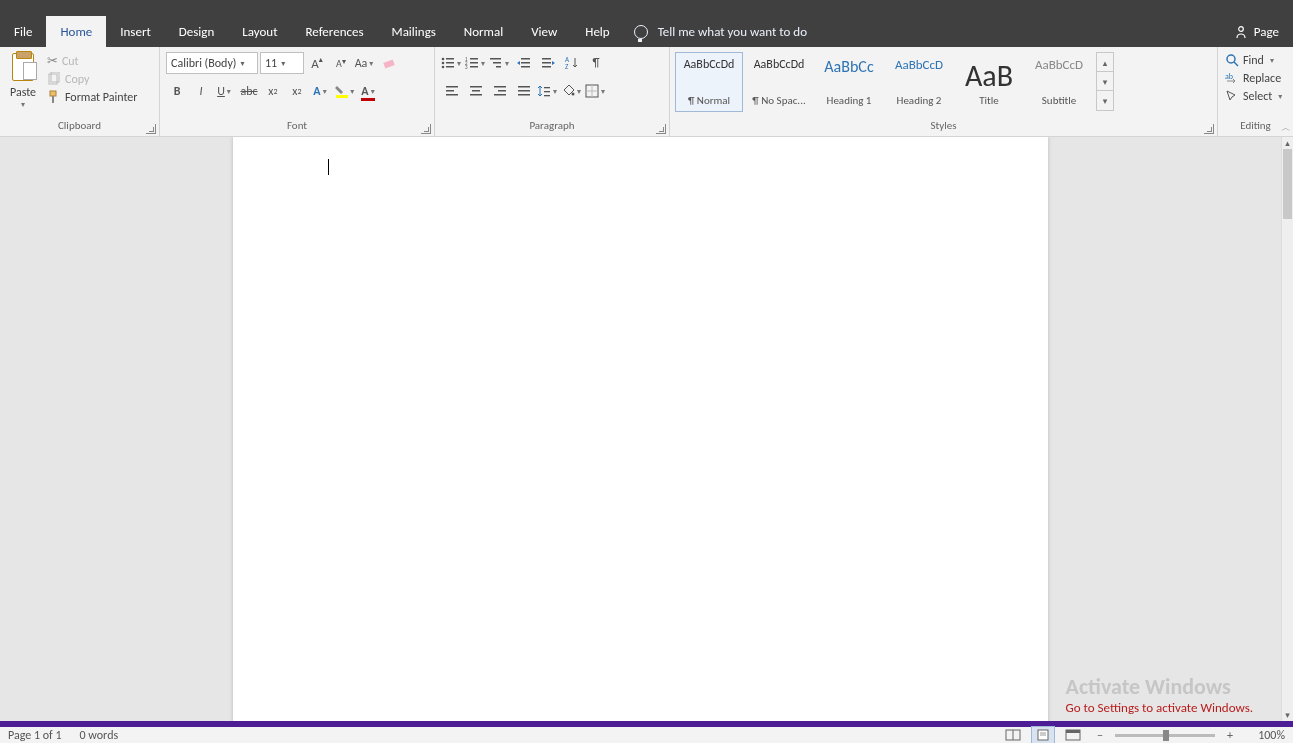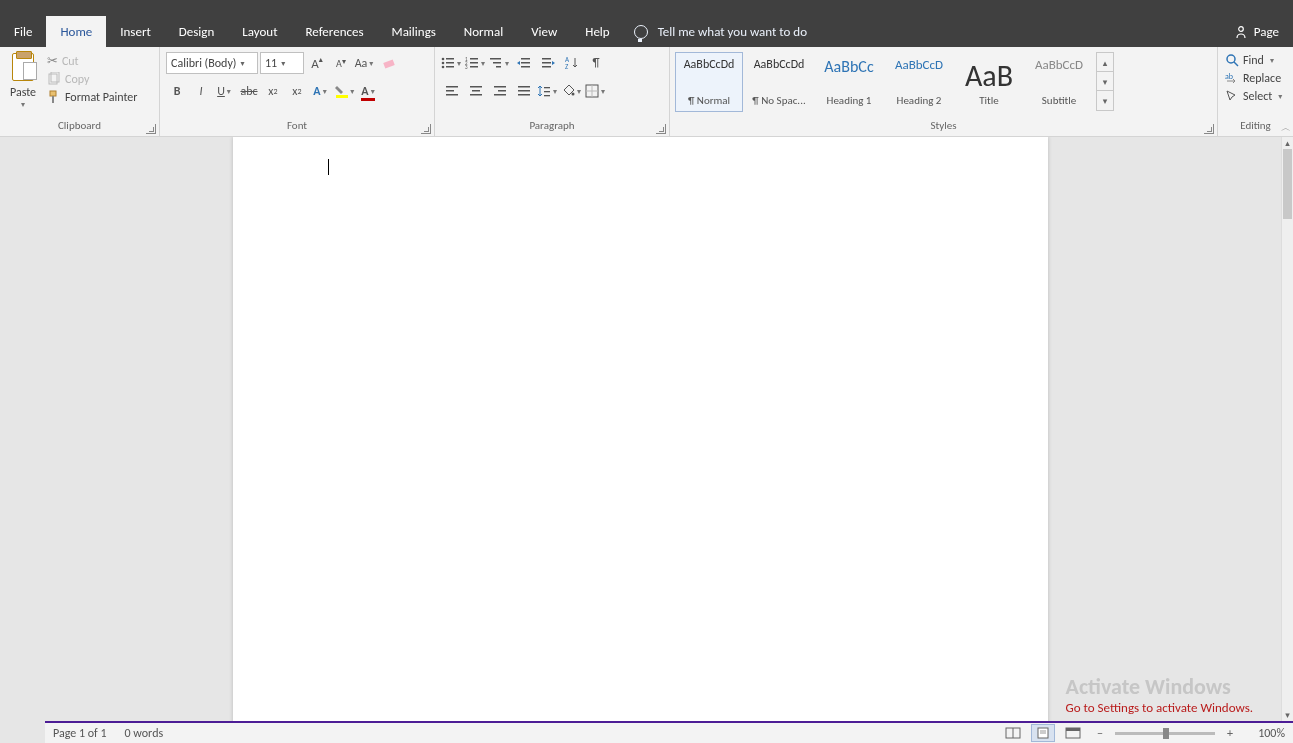--- a/index.html
+++ b/index.html
@@ -44,21 +44,21 @@
   .style-more div:last-child{border-bottom:none;}
 
   .workspace { position:absolute; top:137px; bottom:22px; left:0; right:12px; background:#e6e6e6; display:flex; justify-content:center; overflow:hidden;}
   .page { width:815px; background:#fff; margin-top:0; box-shadow:0 0 4px rgba(0,0,0,.2); height:1100px; position:relative;}
   .cursor { position:absolute; left:95px; top:22px; width:1px; height:16px; background:#000;}
   .vscroll { position:absolute; right:0; top:137px; bottom:22px; width:12px; background:#efefef; border-left:1px solid #ddd;}
   .vscroll .up,.vscroll .dn{ height:12px; text-align:center; font-size:9px; color:#666; cursor:pointer;}
   .vscroll .track{ position:absolute; top:12px; bottom:12px; left:0; right:0;}
   .vscroll .thumb{ position:absolute; top:0; height:70px; left:1px; right:1px; background:#c8c8c8; cursor:pointer;}
 
-  .status { position:absolute; bottom:0; left:0; right:0; height:22px; background:#f3f3f3; border-top:2px solid #4c1d95; display:flex; align-items:center; font-size:12px; color:#555; padding:0 8px;margin-left:45px;}
+  .status { position:absolute; bottom:0; left:0; right:0; height:22px; background:#f3f3f3; border-top:6px solid #4c1d95; display:flex; align-items:center; font-size:12px; color:#555; padding:0 8px;}
   .status .right { margin-left:auto; display:flex; align-items:center; gap:6px; }
   .viewbtn{ width:24px; height:18px; display:flex; align-items:center; justify-content:center; border:1px solid transparent; cursor:pointer;}
   .viewbtn.active{ background:#d8e2f0; border-color:#a2b8d8;}
   .slider{ width:100px; height:3px; background:#bbb; position:relative; cursor:pointer;}
   .slider .h{ position:absolute; left:48px; top:-4px; width:6px; height:11px; background:#888;}
 
   .watermark { position:absolute; right:40px; bottom:28px; text-align:left; color:#bfbfbf; pointer-events:none;}
   .watermark .t1{ font-size:22px; font-weight:700; color:#c6c6c6;}
   .watermark .t2{ font-size:13px; color:#b91c1c;}
 

